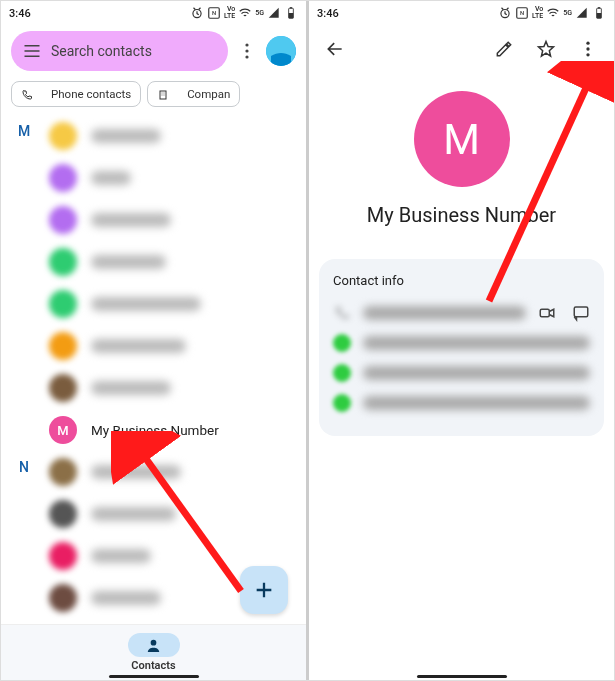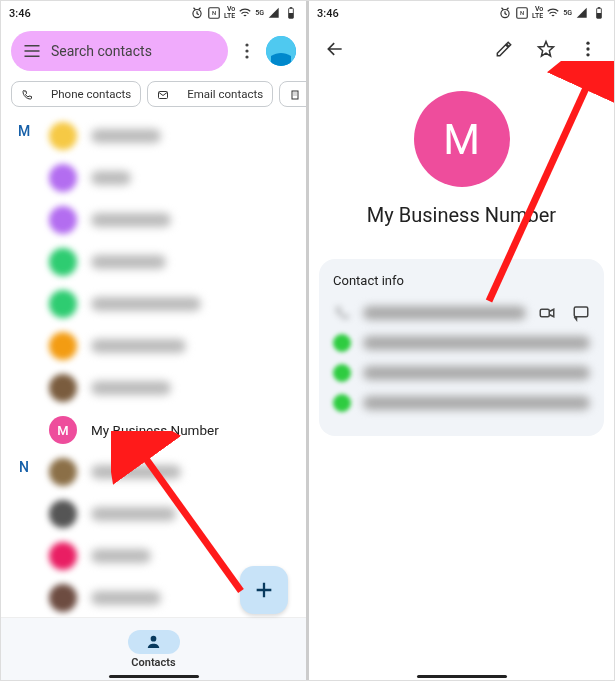--- a/index.html
+++ b/index.html
@@ -30,21 +30,21 @@
   .section-letter { position: absolute; left: 14px; width: 18px; color: #155fa8; font-size: 14px; font-weight: 500; text-align: center; }
   .contact-row { display: flex; align-items: center; height: 42px; padding: 0 14px 0 48px; gap: 14px; }
   .avatar-circle { width: 28px; height: 28px; border-radius: 50%; flex-shrink: 0; display: flex; align-items: center; justify-content: center; font-size: 13px; color: #fff; font-weight: 500; }
   .contact-name { font-size: 13.5px; color: #222; }
   .blur-name { width: 80px; height: 14px; border-radius: 7px; background: #bbb; filter: blur(4px); }
   .blur-avatar { filter: blur(3px); }
 
   .fab { position: absolute; right: 18px; bottom: 66px; width: 48px; height: 48px; border-radius: 14px; background: #c8e3f8; display: flex; align-items: center; justify-content: center; box-shadow: 0 2px 4px rgba(0,0,0,0.15); }
   .fab svg { width: 22px; height: 22px; }
 
-  .bottom-nav { height: 63px; border-top: 1px solid #eee; background: #f6f8fb; display: flex; align-items: center; justify-content: space-around; font-size: 11px; color: #333; }
+  .bottom-nav { height: 56px; border-top: 1px solid #eee; background: #f6f8fb; display: flex; align-items: center; justify-content: space-around; font-size: 11px; color: #333; }
   .nav-item { display: flex; flex-direction: column; align-items: center; gap: 2px; }
   .nav-icon-wrap { width: 52px; height: 24px; border-radius: 12px; display: flex; align-items: center; justify-content: center; }
   .nav-item.active .nav-icon-wrap { background: #c8e3f8; }
   .nav-item.active { font-weight: 600; }
   .nav-item svg { width: 17px; height: 17px; }
 
   .home-indicator { position: absolute; bottom: 2px; left: 50%; transform: translateX(-50%); width: 90px; height: 3px; background: #222; border-radius: 2px; }
 
   
   .arrow { position: absolute; pointer-events: none; }
@@ -140,27 +140,20 @@
 
   <div class="chips-row">
     <div class="chip">
       <svg viewBox="0 0 24 24">
             <path d="M6 3c-1 0-2 1-2 2 0 8 7 15 15 15 1 0 2-1 2-2v-3l-5-1-2 2c-2-1-4-3-5-5l2-2-1-5H6z" fill="none" stroke="#333" stroke-width="2"></path>
           </svg>
       <span>Phone contacts</span>
     </div>
     <div class="chip">
       <svg viewBox="0 0 24 24">
-            <rect x="3" y="5" width="18" height="14" rx="2" fill="none" stroke="#333" stroke-width="2"></rect>
-            <path d="M4 7l8 6 8-6" fill="none" stroke="#333" stroke-width="2"></path>
-          </svg>
-      <span>Email contacts</span>
-    </div>
-    <div class="chip">
-      <svg viewBox="0 0 24 24">
             <rect x="6" y="4" width="12" height="16" fill="none" stroke="#333" stroke-width="2"></rect>
             <path d="M9 8h2M13 8h2M9 12h2M13 12h2" stroke="#333" stroke-width="1.5"></path>
           </svg>
       <span>Compan</span>
     </div>
   </div>
 
   <div class="contacts-list">
     <div class="section-letter" style="top:8px">M</div>
     <div class="contact-row">

